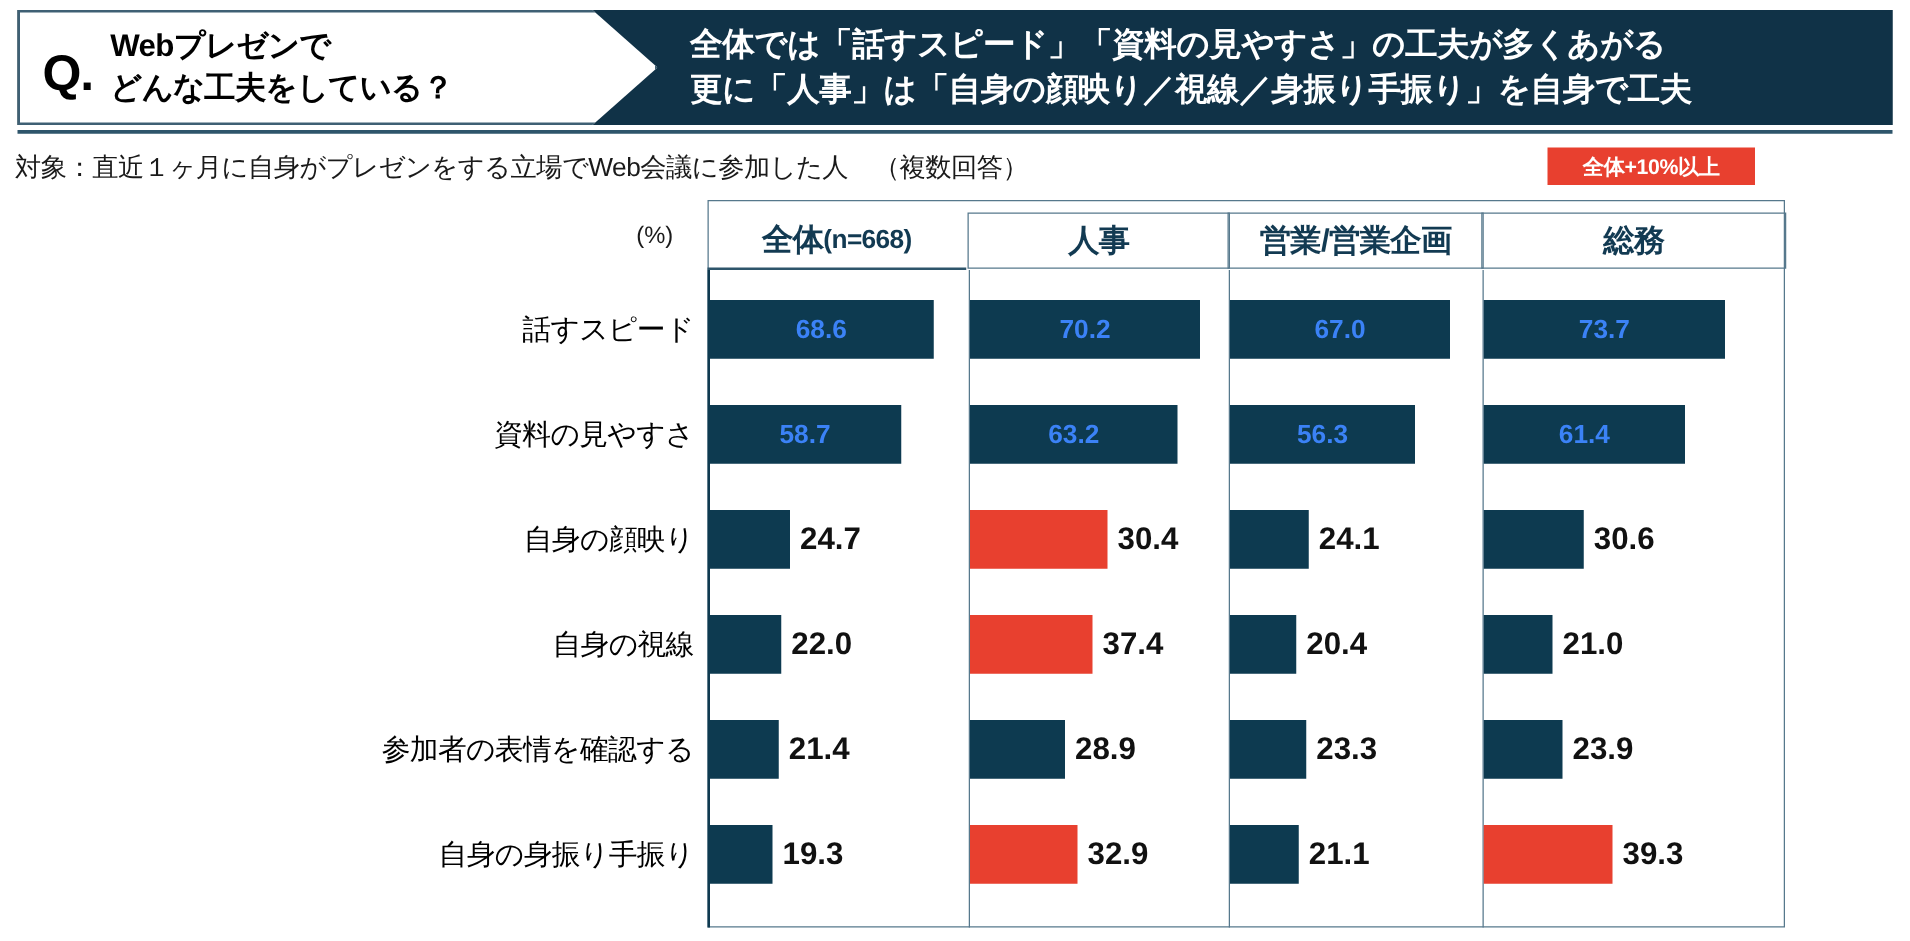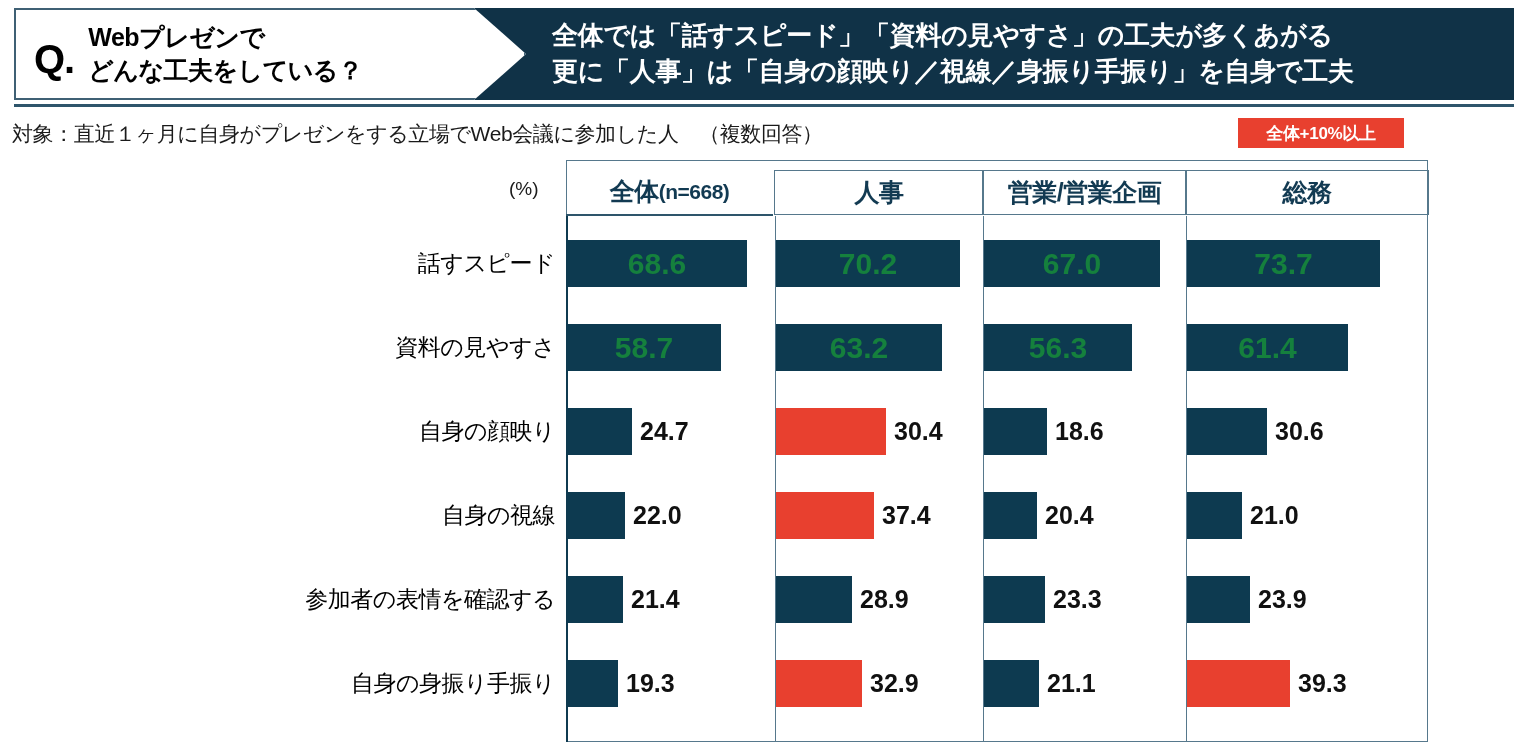--- a/index.html
+++ b/index.html
@@ -111,21 +111,21 @@
     background:#0f3a50;
   }
   .bar{
     position:absolute; top:0; height:47px;
     background:#0d3a50;
   }
   .bar.hl{ background:#e8402f; }
   .bar-val-in{
     position:absolute; top:0; height:47px;
     display:flex; align-items:center; justify-content:center;
-    color:#15803d; font-size:30px; font-weight:bold;
+    color:#3b82f6; font-size:21px; font-weight:bold;
     letter-spacing:0px;
   }
   .bar-val-out{
     position:absolute; top:0; height:47px;
     display:flex; align-items:center;
     color:#111111; font-size:25px; font-weight:bold;
   }
 
   
   .row-label{
@@ -210,21 +210,21 @@
       <div class="bar-val-in" style="left: 210px; width: 166px; top: 164px;">63.2</div>
       <div class="bar" style="left: 418px; top: 164px; width: 148px;"></div>
       <div class="bar-val-in" style="left: 418px; width: 148px; top: 164px;">56.3</div>
       <div class="bar" style="left: 621px; top: 164px; width: 161px;"></div>
       <div class="bar-val-in" style="left: 621px; width: 161px; top: 164px;">61.4</div>
       <div class="bar" style="left: 1px; top: 248px; width: 65px;"></div>
       <div class="bar-val-out" style="left: 74px; top: 248px;">24.7</div>
       <div class="bar hl" style="left: 210px; top: 248px; width: 110px;"></div>
       <div class="bar-val-out" style="left: 328px; top: 248px;">30.4</div>
       <div class="bar" style="left: 418px; top: 248px; width: 63px;"></div>
-      <div class="bar-val-out" style="left: 489px; top: 248px;">18.6</div>
+      <div class="bar-val-out" style="left: 489px; top: 248px;">24.1</div>
       <div class="bar" style="left: 621px; top: 248px; width: 80px;"></div>
       <div class="bar-val-out" style="left: 709px; top: 248px;">30.6</div>
       <div class="bar" style="left: 1px; top: 332px; width: 58px;"></div>
       <div class="bar-val-out" style="left: 67px; top: 332px;">22.0</div>
       <div class="bar hl" style="left: 210px; top: 332px; width: 98px;"></div>
       <div class="bar-val-out" style="left: 316px; top: 332px;">37.4</div>
       <div class="bar" style="left: 418px; top: 332px; width: 53px;"></div>
       <div class="bar-val-out" style="left: 479px; top: 332px;">20.4</div>
       <div class="bar" style="left: 621px; top: 332px; width: 55px;"></div>
       <div class="bar-val-out" style="left: 684px; top: 332px;">21.0</div>

